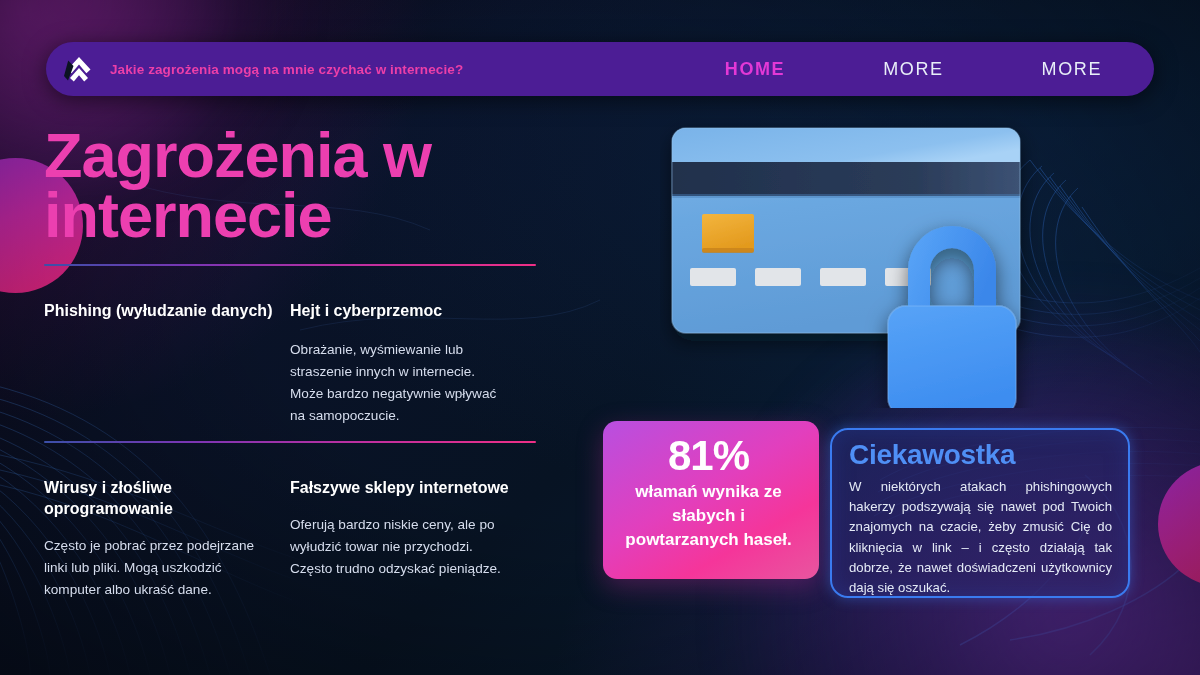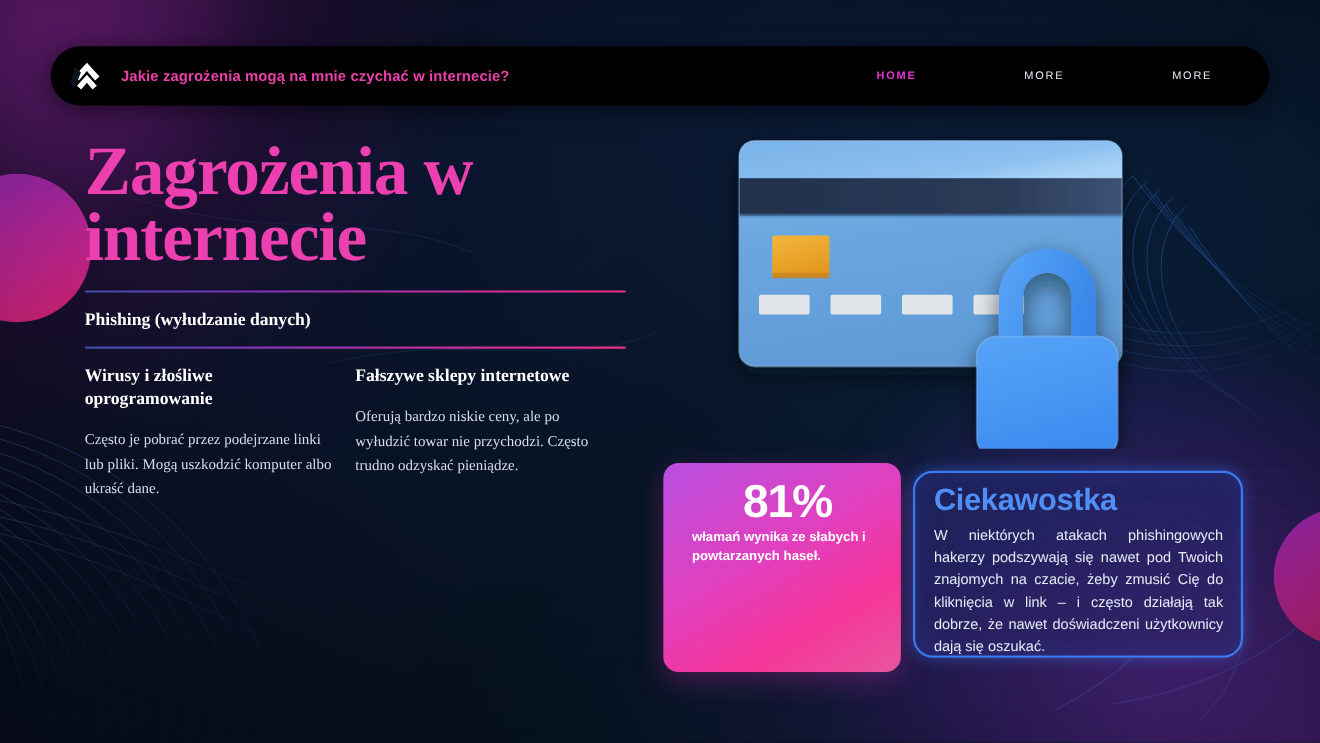--- a/index.html
+++ b/index.html
@@ -46,52 +46,52 @@
   .glow-bottomright {
     position:absolute; right:-220px; bottom:-250px; width:700px; height:620px;
     border-radius:50%;
     background:radial-gradient(circle, rgba(120,55,190,0.55) 0%, rgba(80,35,150,0.22) 52%, rgba(0,0,0,0) 74%);
     filter:blur(24px);
   }
 
   
   #navbar {
     position:absolute; left:46px; top:42px; width:1108px; height:54px;
-    background:#000000;
+    background:#4c1d95;
     border-radius:27px;
     display:flex; align-items:center;
     box-shadow:0 4px 22px rgba(0,0,0,0.55);
     z-index:6;
   }
   .brand { display:flex; align-items:center; padding-left:16px; }
   .logo-mark { width:34px; height:30px; flex:0 0 auto; }
   .brand-text {
     margin-left:14px;
     color:#ec3fa8;
     font-size:13.5px;
     font-weight:bold;
     letter-spacing:0.1px;
     white-space:nowrap;
   }
   .nav-links { margin-left:auto; display:flex; align-items:center; }
   .nav-link {
-    font-size:10px;
+    font-size:18px;
     letter-spacing:1.6px;
     color:#e8eef8;
     padding:6px 10px;
     cursor:pointer;
     white-space:nowrap;
   }
   .nav-link.active { color:#e338d6; font-weight:bold; }
   .nav-link:nth-child(1){ margin-right:78px; }
   .nav-link:nth-child(2){ margin-right:78px; }
   .nav-link:nth-child(3){ margin-right:42px; }
 
   
-  #left { position:absolute; left:77px; top:126px; width:500px; z-index:5;font-family:Liberation Serif, serif; }
+  #left { position:absolute; left:44px; top:126px; width:500px; z-index:5; }
 
   #hero-title {
     color:#ec3fb0;
     font-size:63px;
     line-height:0.95;
     font-weight:bold;
     letter-spacing:-1px;
     width:430px;
   }
 
@@ -103,50 +103,50 @@
 
   .grid-row { display:flex; }
   .cell { width:246px; padding-right:14px; }
   .cell.second { width:234px; }
 
   .cell-title {
     color:#ffffff;
     font-weight:bold;
     font-size:16px;
     line-height:1.32;
-    margin-top:12px;
+    margin-top:32px;
   }
   .cell-body {
     color:#d6dded;
     font-size:13.6px;
     line-height:1.62;
     margin-top:18px;
   }
   .row2 .cell-body { margin-top:16px; }
   .row1 { margin-top:2px; }
   .row2 { margin-top:2px; }
 
   
   #illustration { position:absolute; left:660px; top:118px; width:420px; height:290px; z-index:4; }
 
   
   #stat-card {
-    position:absolute; left:603px; top:421px; width:216px; height:190px;
+    position:absolute; left:603px; top:421px; width:216px; height:158px;
     border-radius:14px;
     background:linear-gradient(150deg,#b84fe0 0%, #e23fbd 45%, #f5359a 72%, #e8569f 100%);
     box-shadow:0 8px 26px rgba(180,40,150,0.35);
     z-index:5;
-    padding:10px 16px 10px 26px;
+    padding:10px 16px 10px 11px;
   }
   #stat-number {
     color:#ffffff; font-size:42px; font-weight:bold; text-align:center;
     letter-spacing:-1px; line-height:1.05; margin-top:3px;
   }
   #stat-label {
-    color:#ffffff; font-size:12px; font-weight:bold; line-height:1.42; margin-top:2px;
+    color:#ffffff; font-size:17px; font-weight:bold; line-height:1.42; margin-top:2px;text-align:center;
   }
 
   
   #fact-card {
     position:absolute; left:830px; top:428px; width:300px; height:170px;
     border-radius:18px;
     border:2px solid #3a7bf0;
     background:linear-gradient(165deg, rgba(30,36,96,0.78) 0%, rgba(38,34,100,0.72) 50%, rgba(48,36,104,0.70) 100%);
     box-shadow:0 0 14px rgba(58,123,240,0.45), inset 0 0 22px rgba(40,70,170,0.35);
     z-index:5;
@@ -269,20 +269,24 @@
 
 <div id="left">
   <h1 id="hero-title">Zagrożenia w internecie</h1>
 
   <div class="divider"></div>
 
   <div class="grid-row row1">
     <div class="cell">
       <div class="cell-title">Phishing (wyłudzanie danych)</div>
     </div>
+    <div class="cell second">
+      <div class="cell-title">Hejt i cyberprzemoc</div>
+      <div class="cell-body">Obrażanie, wyśmiewanie lub straszenie innych w internecie. Może bardzo negatywnie wpływać na samopoczucie.</div>
+    </div>
   </div>
 
   <div class="divider" style="margin-top:14px;"></div>
 
   <div class="grid-row row2">
     <div class="cell">
       <div class="cell-title">Wirusy i złośliwe oprogramowanie</div>
       <div class="cell-body">Często je pobrać przez podejrzane linki lub pliki. Mogą uszkodzić komputer albo ukraść dane.</div>
     </div>
     <div class="cell second">

